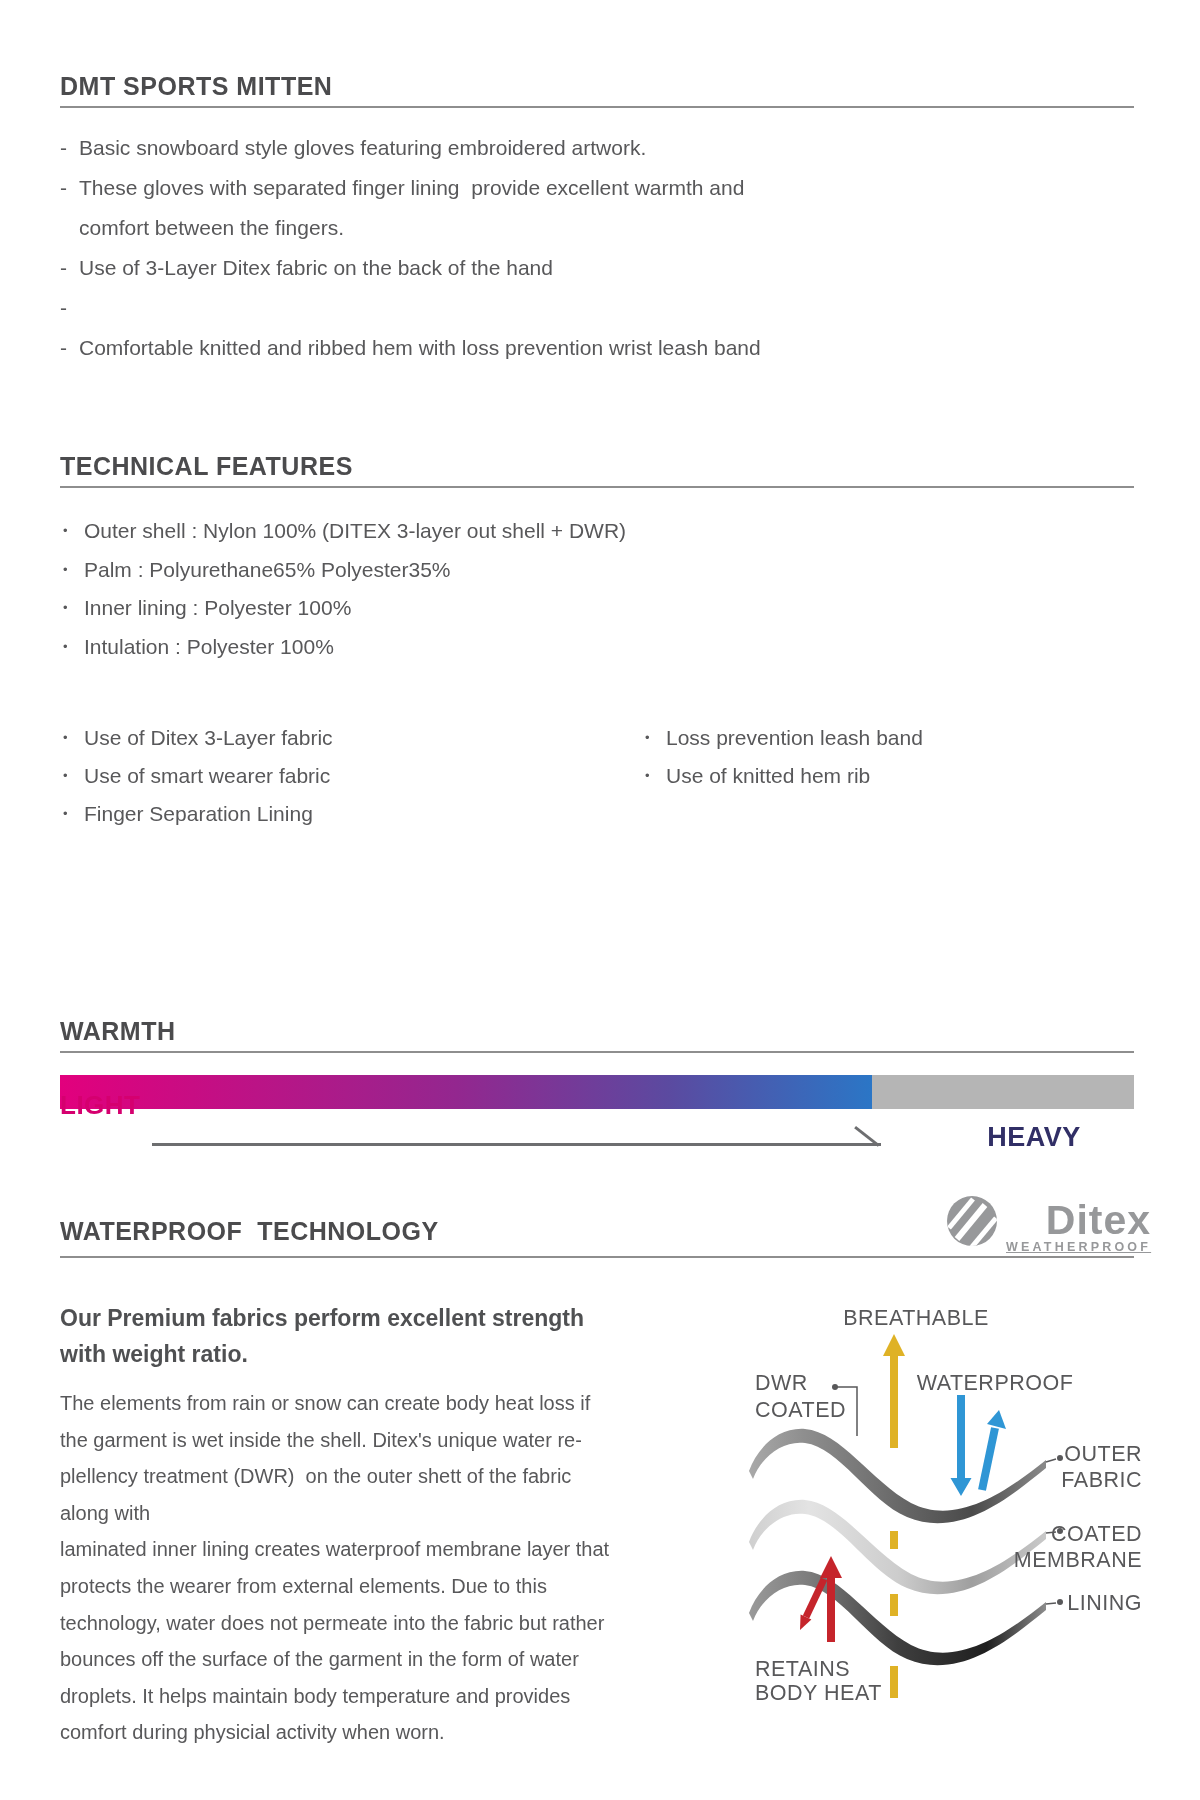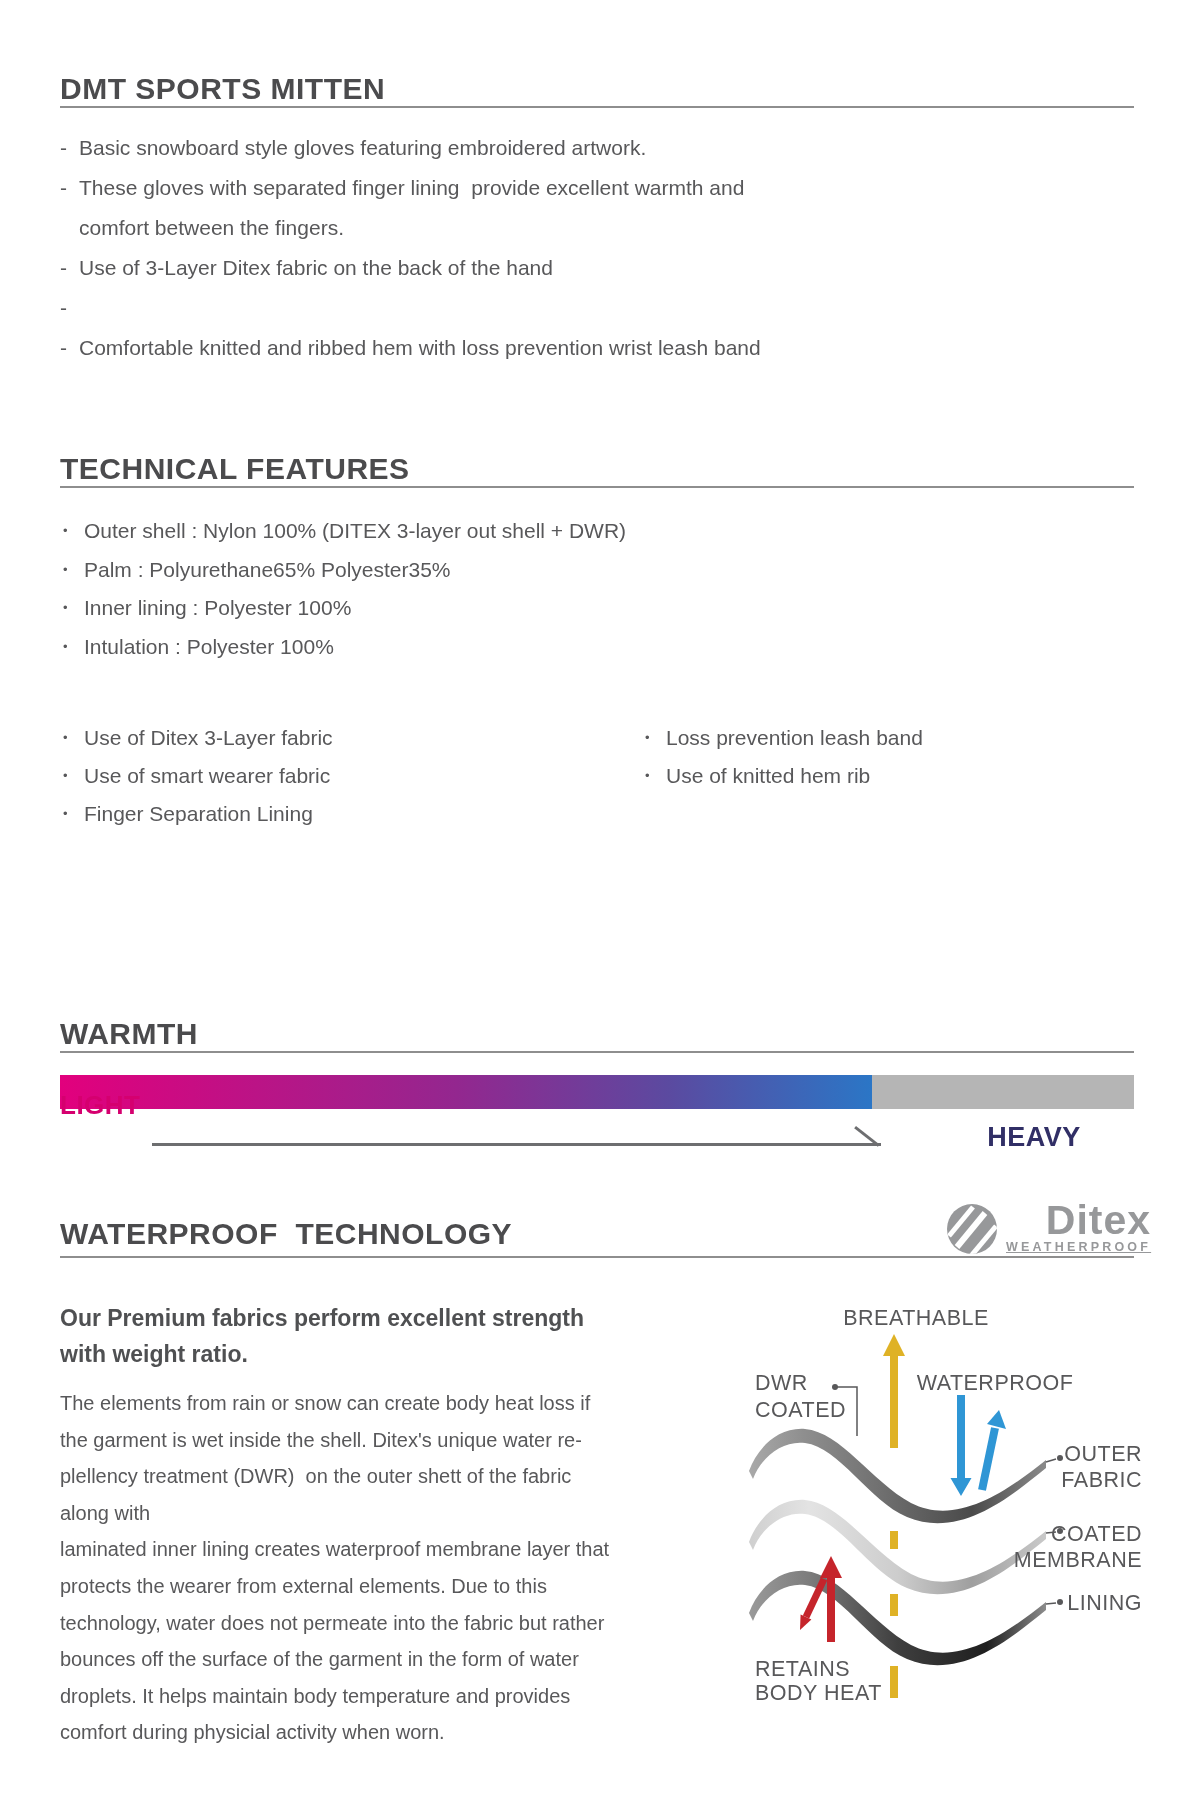--- a/index.html
+++ b/index.html
@@ -4,40 +4,40 @@
 <style>
   html,body{margin:0;padding:0;background:#ffffff;}
   .page{position:relative;width:1200px;height:1800px;background:#fff;overflow:hidden;
         font-family:"Liberation Sans",sans-serif;color:var(--body);}
   :root{
     --heading:#4b4b4d; --body:#58585a; --rule:#8e8e8e;
     --magenta:#d5006f; --navy:#312f66; --bar-inactive:#b5b5b5;
     --yellow:#dfb226; --blue:#2f96d5; --red:#c5242b; --logo-gray:#97989a;
   }
   h1,h2,p,div{margin:0;padding:0;}
-  .sec{position:absolute;left:60px;width:1074px;font-size:30px;font-weight:bold;
+  .sec{position:absolute;left:60px;width:1074px;font-size:25px;font-weight:bold;
        color:var(--heading);letter-spacing:.5px;white-space:pre;}
   .rule{position:absolute;left:60px;width:1074px;border-top:2px solid var(--rule);}
 
   .blist{position:absolute;}
   .brow{display:flex;font-size:21px;line-height:40px;color:var(--body);white-space:pre;}
   .brow .pfx{flex:none;width:19px;}
   .mrow{display:flex;font-size:21px;line-height:38.5px;color:var(--body);white-space:pre;}
   .mrow .pfx{flex:none;width:21px;font-size:13px;}
   .frow{display:flex;font-size:21px;line-height:38px;color:var(--body);white-space:pre;}
   .frow .pfx{flex:none;width:21px;font-size:13px;}
 
   .warmth-bar{position:absolute;left:60px;top:1075px;width:1074px;height:34px;background:#ccc;}
   .light-label{position:absolute;left:60px;top:1090px;font-size:26px;font-weight:bold;color:var(--magenta);letter-spacing:.5px;}
   .heavy-label{position:absolute;left:934px;top:1122px;width:200px;text-align:center;font-size:27px;font-weight:bold;color:var(--navy);letter-spacing:.5px;}
   .ind-line{position:absolute;left:152px;top:1143px;width:729px;border-top:3px solid #6d6e70;}
   .ind-tick{position:absolute;left:856px;top:1126px;width:30px;border-top:3px solid #6d6e70;
             transform:rotate(38deg);transform-origin:left top;}
 
-  .logo{position:absolute;left:947px;top:1196px;display:flex;gap:9px;align-items:flex-end;}
+  .logo{position:absolute;left:947px;top:1196px;display:flex;gap:9px;align-items:flex-start;}
   .logo-text{display:flex;flex-direction:column;align-items:flex-end;padding-top:6px;}
   .logo-name{font-size:41px;font-weight:bold;color:var(--logo-gray);line-height:36px;letter-spacing:1px;}
   .logo-sub{font-size:12.5px;font-weight:bold;color:var(--logo-gray);letter-spacing:3.2px;margin-top:2px;text-decoration:underline;}
 
   .wp-intro{position:absolute;left:60px;top:1300px;width:660px;font-size:23px;font-weight:bold;
             line-height:36px;color:#4f5052;white-space:pre-line;}
   .wp-body{position:absolute;left:60px;top:1385px;width:680px;font-size:20px;
            line-height:36.6px;color:var(--body);white-space:pre;}
 
   .diagram{position:absolute;left:730px;top:1290px;}

